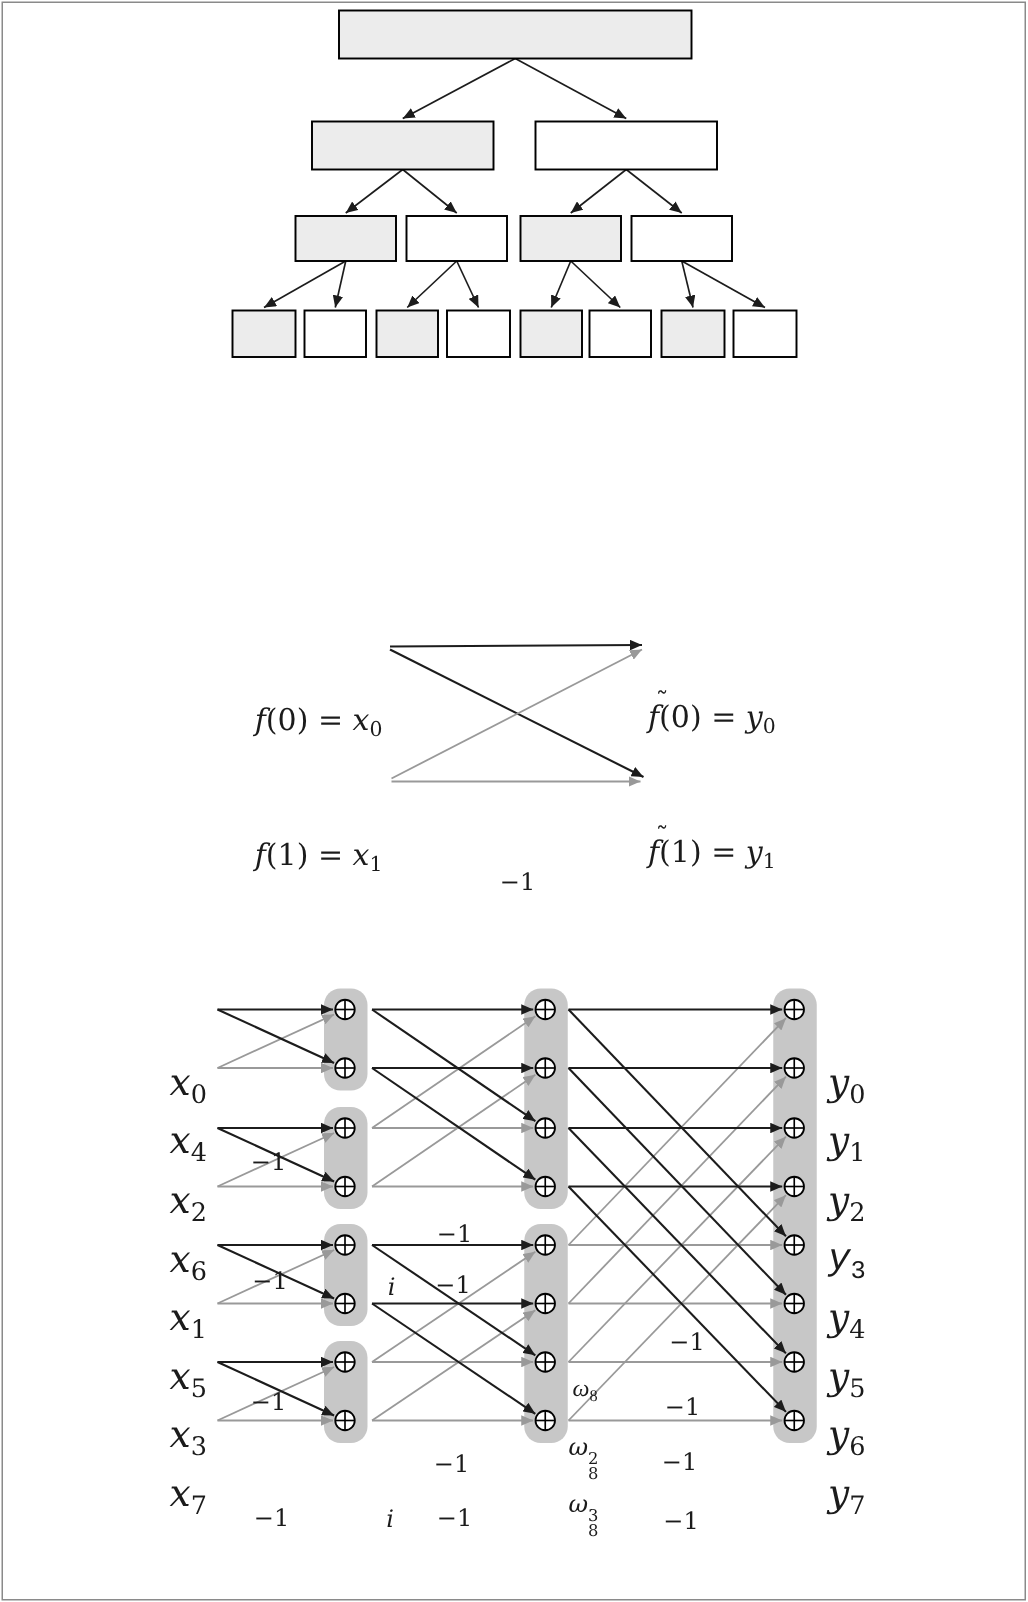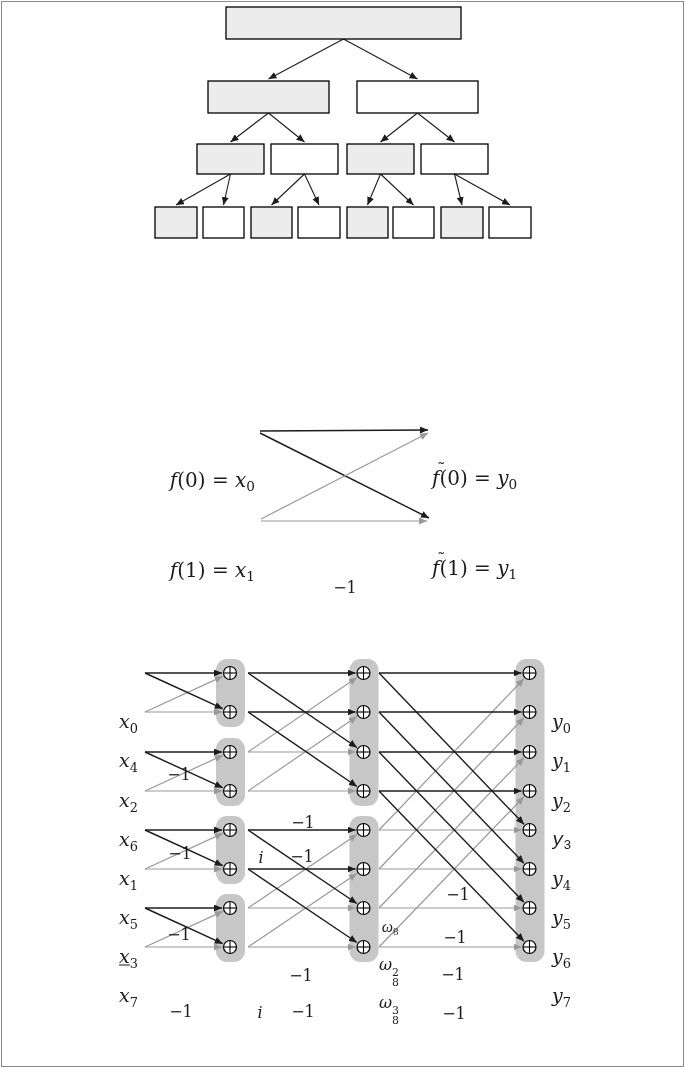--- a/index.html
+++ b/index.html
@@ -6,21 +6,21 @@
   .page{position:relative;width:685px;height:1068px;background:#ffffff;overflow:hidden;
         font-family:"DejaVu Serif","Liberation Serif",serif;}
   .frame{position:absolute;left:1px;top:1px;right:1px;bottom:1px;border:1px solid #8a8a8a;pointer-events:none;}
   svg.layer{position:absolute;left:0;top:0;}
   .labels{position:absolute;left:0;top:15px;width:100%;height:100%;margin-top:36px;}
   .lbl{position:absolute;color:#1b1b1b;white-space:nowrap;line-height:1;}
   .lbl.center{transform:translate(-50%,-50%);}
   .lbl.right{transform:translate(-100%,-50%);}
   .lbl.left{transform:translate(0,-50%);}
   .f-mid{font-size:20px;}
-  .f-io{font-size:19px;}
+  .f-io{font-size:25px;}
   .f-mult{font-size:16px;}
   .it{font-style:italic;}
   .sub{font-size:0.68em;vertical-align:-0.32em;font-style:normal;}
   .stack{display:inline-flex;flex-direction:column;align-items:flex-start;
          font-size:0.68em;line-height:0.92;vertical-align:-0.52em;font-style:normal;}
   .tilde-host{position:relative;display:inline-block;}
   .tilde{position:absolute;left:0.30em;top:-0.40em;font-size:0.85em;font-style:normal;line-height:1;}
 </style>
 </head>
 <body>
@@ -249,21 +249,21 @@
       <div class="lbl right f-mid" style="left: 255px; top: 521px;"><span class="it">f</span><span>(1)</span><span> = </span><span class="it">x</span><span class="sub">1</span></div>
       <div class="lbl left f-mid" style="left: 432px; top: 429px;"><span class="tilde-host it">f<span class="tilde">˜</span></span><span>(0)</span><span> = </span><span class="it">y</span><span class="sub">0</span></div>
       <div class="lbl left f-mid" style="left: 432px; top: 519px;"><span class="tilde-host it">f<span class="tilde">˜</span></span><span>(1)</span><span> = </span><span class="it">y</span><span class="sub">1</span></div>
       <div class="lbl center f-mult" style="left: 345px; top: 537px;"><span>−1</span></div>
       <div class="lbl right f-io" style="left: 138px; top: 673px;"><span class="it">x</span><span class="sub">0</span></div>
       <div class="lbl right f-io" style="left: 138px; top: 712px; text-align: center;"><span class="it">x</span><span class="sub">4</span></div>
       <div class="lbl right f-io" style="left: 138px; top: 752px;"><span class="it">x</span><span class="sub">2</span></div>
       <div class="lbl right f-io" style="left: 138px; top: 791px;"><span class="it">x</span><span class="sub">6</span></div>
       <div class="lbl right f-io" style="left: 138px; top: 830px;"><span class="it">x</span><span class="sub">1</span></div>
       <div class="lbl right f-io" style="left: 138px; top: 869px;"><span class="it">x</span><span class="sub">5</span></div>
-      <div class="lbl right f-io" style="left: 138px; top: 908px; text-decoration: underline;"><span class="it">x</span><span class="sub">3</span></div>
+      <div class="lbl right f-io" style="left: 138px; top: 908px;"><span class="it">x</span><span class="sub">3</span></div>
       <div class="lbl right f-io" style="left: 138px; top: 947px;"><span class="it">x</span><span class="sub">7</span></div>
       <div class="lbl left f-io" style="left: 552px; top: 673px;"><span class="it">y</span><span class="sub">0</span></div>
       <div class="lbl left f-io" style="left: 552px; top: 712px;"><span class="it">y</span><span class="sub">1</span></div>
       <div class="lbl left f-io" style="left: 552px; top: 752px;"><span class="it">y</span><span class="sub">2</span></div>
       <div class="lbl left f-io" style="left: 552px; top: 791px; font-family: Liberation Mono, monospace;"><span class="it">y</span><span class="sub">3</span></div>
       <div class="lbl left f-io" style="left: 552px; top: 830px; text-align: right;"><span class="it">y</span><span class="sub">4</span></div>
       <div class="lbl left f-io" style="left: 552px; top: 869px;"><span class="it">y</span><span class="sub">5</span></div>
       <div class="lbl left f-io" style="left: 552px; top: 908px;"><span class="it">y</span><span class="sub">6</span></div>
       <div class="lbl left f-io" style="left: 552px; top: 947px;"><span class="it">y</span><span class="sub">7</span></div>
       <div class="lbl center f-mult" style="left: 179px; top: 724px;"><span>−1</span></div>

